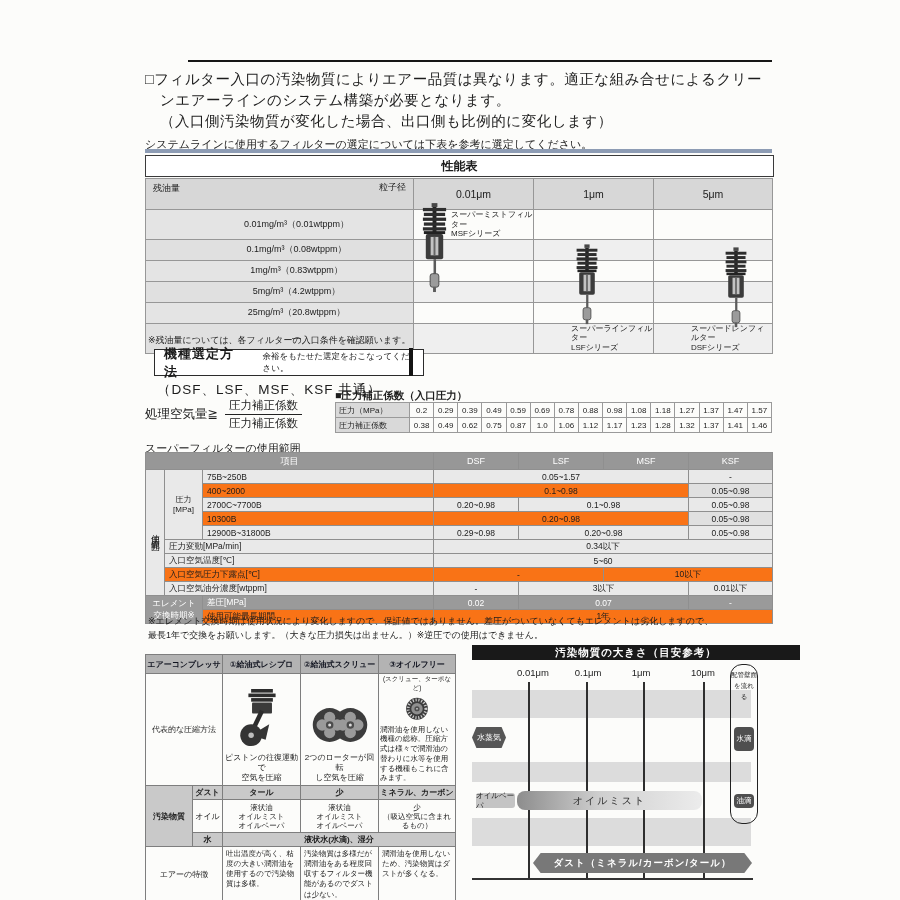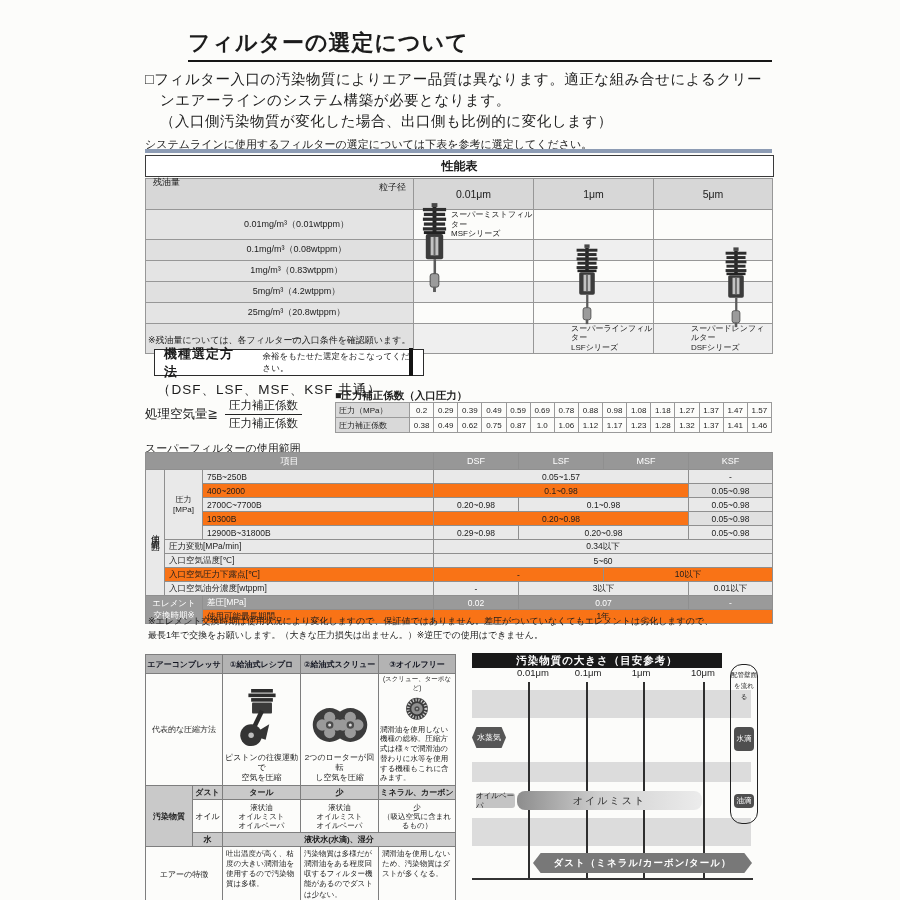--- a/index.html
+++ b/index.html
@@ -22,21 +22,21 @@
   .perf{border:1.5px solid #5a5a5a;font-size:9px;}
   .perf th,.perf td{border:1px solid #979797;padding:0;text-align:center;}
   .perf thead th{height:30px;background:#d7d7d7;font-weight:normal;font-size:10.5px;}
   .perf tbody td{height:20px;padding-left:34px;}
   .perf td.rl{background:#e4e4e4;}
   .perf tr.shade td{background:#efefef;}
   .perf tr.shade td.rl{background:#e0e0e0;}
   .diag{position:relative;background:#d7d7d7;
         background-image:linear-gradient(to bottom right,transparent calc(50% - .7px),#8a8a8a calc(50% - .7px),#8a8a8a calc(50% + .7px),transparent calc(50% + .7px));}
   .diag .dt{position:absolute;top:2px;right:7px;font-size:9px;}
-  .diag .db{position:absolute;bottom:20px;left:7px;font-size:9px;}
+  .diag .db{position:absolute;bottom:14px;left:7px;font-size:9px;}
   .series-note{font-size:8px;line-height:1.2;text-align:left;padding-left:3px;}
   .perf td.top{vertical-align:top;}
   .footnote{font-size:9px;}
 
   
   .model-box{border:1.2px solid #2b2b2b;background:#fff;display:flex;align-items:center;gap:8px;padding:0 9px;}
   .model-box .b1{font-size:13px;font-weight:bold;letter-spacing:1px;}
   .model-box .b2{font-size:8.5px;}
   .model-bar{background:#141414;}
   .common{font-size:13.5px;letter-spacing:1px;}
@@ -116,21 +116,20 @@
         <rect x="6" y="32" width="18" height="26" rx="2" fill="#3c3c3c"></rect>
         <rect x="11" y="35" width="8" height="19" fill="#c3c3c3"></rect>
         <rect x="14" y="35" width="2" height="19" fill="#666"></rect>
         <rect x="14" y="58" width="2.6" height="15" fill="#5b5b5b"></rect>
         <rect x="10.5" y="73" width="9" height="14" rx="2.5" fill="#9b9b9b" stroke="#4a4a4a" stroke-width="1"></rect>
         <rect x="13.5" y="87" width="3" height="5" fill="#5b5b5b"></rect>
       </g>
     </defs>
   </svg>
 
-  <div class="abs doc-title" style="left:188px;top:28px;">フィルターの選定について</div>
   <div class="abs title-rule" style="left:188px;top:60px;width:584px;"></div>
   <div class="abs intro" style="left:145px;top:70px;width:628px;">□フィルター入口の汚染物質によりエアー品質は異なります。適正な組み合せによるクリー</div>
   <div class="abs intro" style="left:160px;top:91px;width:612px;">ンエアーラインのシステム構築が必要となります。</div>
   <div class="abs intro" style="left:160px;top:112px;width:612px;">（入口側汚染物質が変化した場合、出口側も比例的に変化します）</div>
   <div class="abs guide" style="left:145px;top:137px;">システムラインに使用するフィルターの選定については下表を参考に選定してください。</div>
   <div class="abs divider" style="left:145px;top:149px;width:627px;height:4px;"></div>
 
   <div class="abs sec-box" style="left:145px;top:155px;width:627px;height:20px;">
     <span>性能表</span>
   </div>
@@ -474,21 +473,21 @@
       <tr style="height:45px;">
         <td colspan="2">エアーの特徴</td>
         <td class="feat">吐出温度が高く、粘度の大きい潤滑油を使用するので汚染物質は多様。</td>
         <td class="feat">汚染物質は多様だが潤滑油をある程度回収するフィルター機能があるのでダストは少ない。</td>
         <td class="feat">潤滑油を使用しないため、汚染物質はダストが多くなる。</td>
       </tr>
     </tbody>
   </table>
 
   <div class="abs" style="left:470px;top:643px;width:288px;height:245px;">
-    <div class="abs sc-titlebar" style="left:2px;top:10px;width:250px;height:15px;">汚染物質の大きさ（目安参考）</div>
+    <div class="abs sc-titlebar" style="left:2px;top:2px;width:328px;height:15px;">汚染物質の大きさ（目安参考）</div>
 
     <div class="abs sc-tick" style="left:63px;top:24px;">0.01μm</div>
     <div class="abs sc-tick" style="left:118px;top:24px;">0.1μm</div>
     <div class="abs sc-tick" style="left:171px;top:24px;">1μm</div>
     <div class="abs sc-tick" style="left:233px;top:24px;">10μm</div>
 
     <div class="abs sc-stripe" style="left:2px;top:47px;width:279px;height:28px;"></div>
     <div class="abs sc-stripe" style="left:2px;top:119px;width:279px;height:20px;"></div>
     <div class="abs sc-stripe" style="left:2px;top:175px;width:279px;height:28px;"></div>
 

